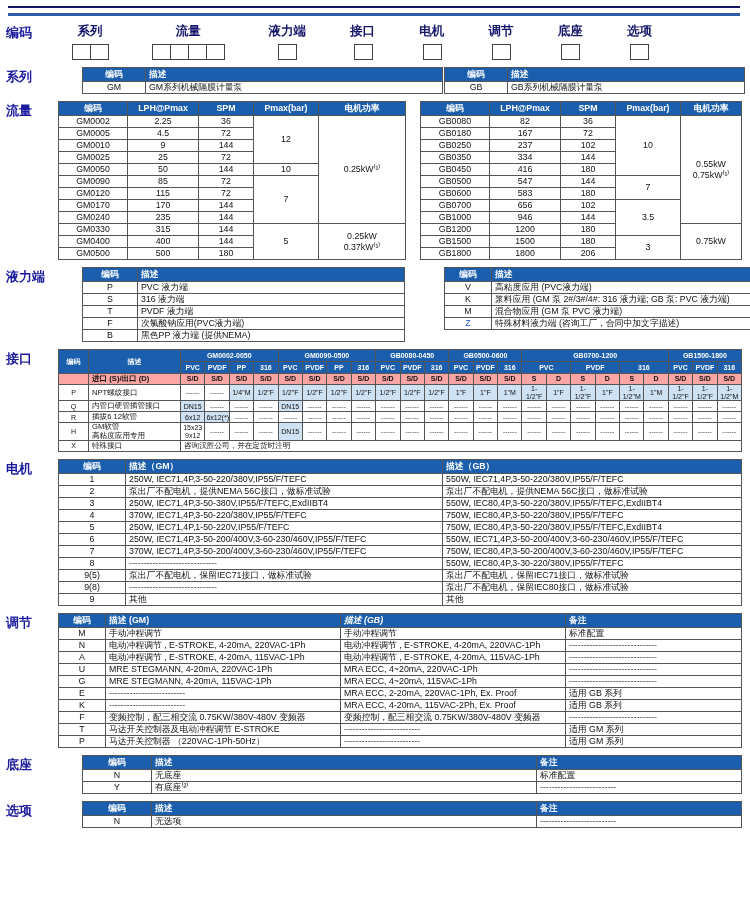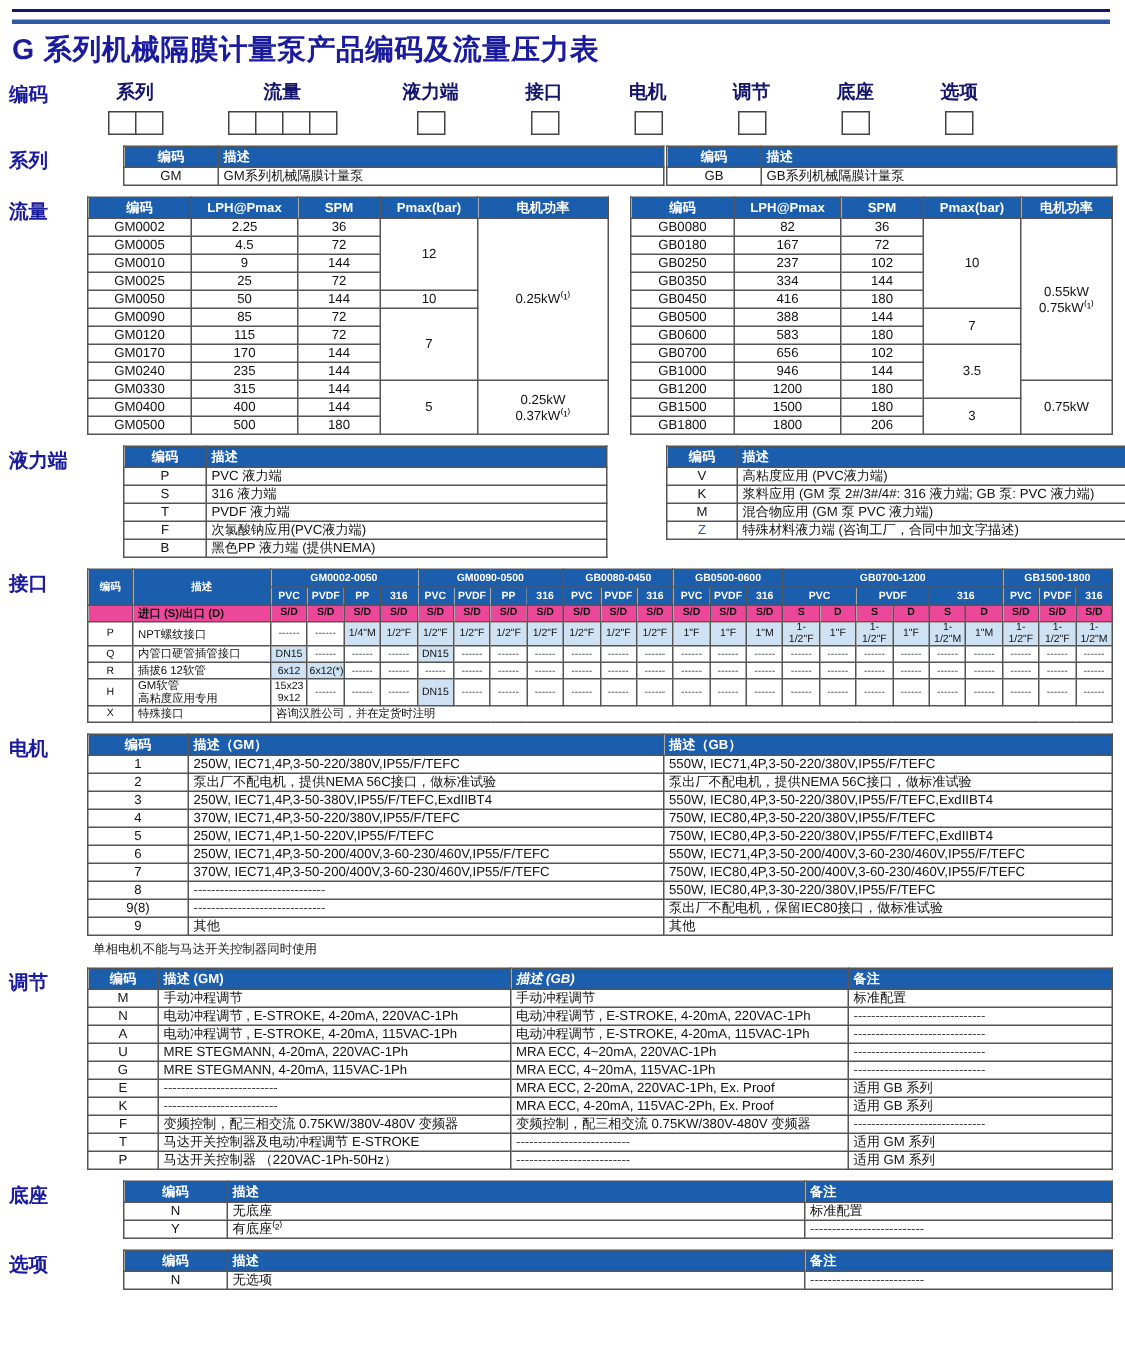--- a/index.html
+++ b/index.html
@@ -29,29 +29,28 @@
   .blue{color:#2255cc;}
   .two-col{display:flex;gap:14px;}
   .col-l{width:348px;flex:0 0 348px;}
   .col-r{flex:1;min-width:0;}
   .fnote{font-size:8.3px;color:#222;margin:3px 0 0 4px;}
   
   #interface-table th,#interface-table td{font-size:7px;padding:0 1px;line-height:1.1;}
   #interface-table td{height:10px;}
   #interface-table .desc{font-size:7.6px;text-align:left;padding-left:3px;}
   #interface-table thead th{height:11px;text-align:center;}
-  #interface-table .sdrow td{background:#ec4899;font-weight:bold;}
+  #interface-table .sdrow td{background:#fca5a5;font-weight:bold;}
 </style>
 </head>
 <body>
 
 <div class="page">
   <div class="rule1"></div>
   <div class="rule2"></div>
-  <div class="title">G 系列机械隔膜计量泵产品编码及流量压力表</div>
 
   <div class="section">
     <div class="side">编码</div>
     <div class="content">
         <div class="coding-row" id="coding-row">
           <div class="cgroup">
             <div class="glabel">系列</div>
             <div class="boxes">
               <div class="cbox"></div>
               <div class="cbox"></div>
@@ -269,21 +268,21 @@
                   <td class="c">334</td>
                   <td class="c">144</td>
                 </tr>
                 <tr>
                   <td class="c">GB0450</td>
                   <td class="c">416</td>
                   <td class="c">180</td>
                 </tr>
                 <tr>
                   <td class="c">GB0500</td>
-                  <td class="c">388</td>
+                  <td class="c">547</td>
                   <td class="c">144</td>
                   <td class="c" rowspan="2">7</td>
                 </tr>
                 <tr>
                   <td class="c">GB0600</td>
                   <td class="c">583</td>
                   <td class="c">180</td>
                 </tr>
                 <tr>
                   <td class="c">GB0700</td>
@@ -649,32 +648,36 @@
               <td class="c">7</td>
               <td>370W, IEC71,4P,3-50-200/400V,3-60-230/460V,IP55/F/TEFC</td>
               <td>750W, IEC80,4P,3-50-200/400V,3-60-230/460V,IP55/F/TEFC</td>
             </tr>
             <tr>
               <td class="c">8</td>
               <td class="dash">------------------------------</td>
               <td>550W, IEC80,4P,3-30-220/380V,IP55/F/TEFC</td>
             </tr>
             <tr>
+              <td class="c">9(5)</td>
+              <td>泵出厂不配电机，保留IEC71接口，做标准试验</td>
+              <td>泵出厂不配电机，保留IEC71接口，做标准试验</td>
+            </tr>
+            <tr>
               <td class="c">9(8)</td>
               <td class="dash">------------------------------</td>
               <td>泵出厂不配电机，保留IEC80接口，做标准试验</td>
             </tr>
             <tr>
               <td class="c">9</td>
               <td>其他</td>
               <td>其他</td>
             </tr>
           </tbody>
         </table>
-      <div class="fnote">单相电机不能与马达开关控制器同时使用</div>
     </div>
   </div>
 
   <div class="section">
     <div class="side">调节</div>
     <div class="content">
         <table id="adjust-table">
           <thead>
             <tr>
               <th class="c" style="width: 40px;">编码</th>

